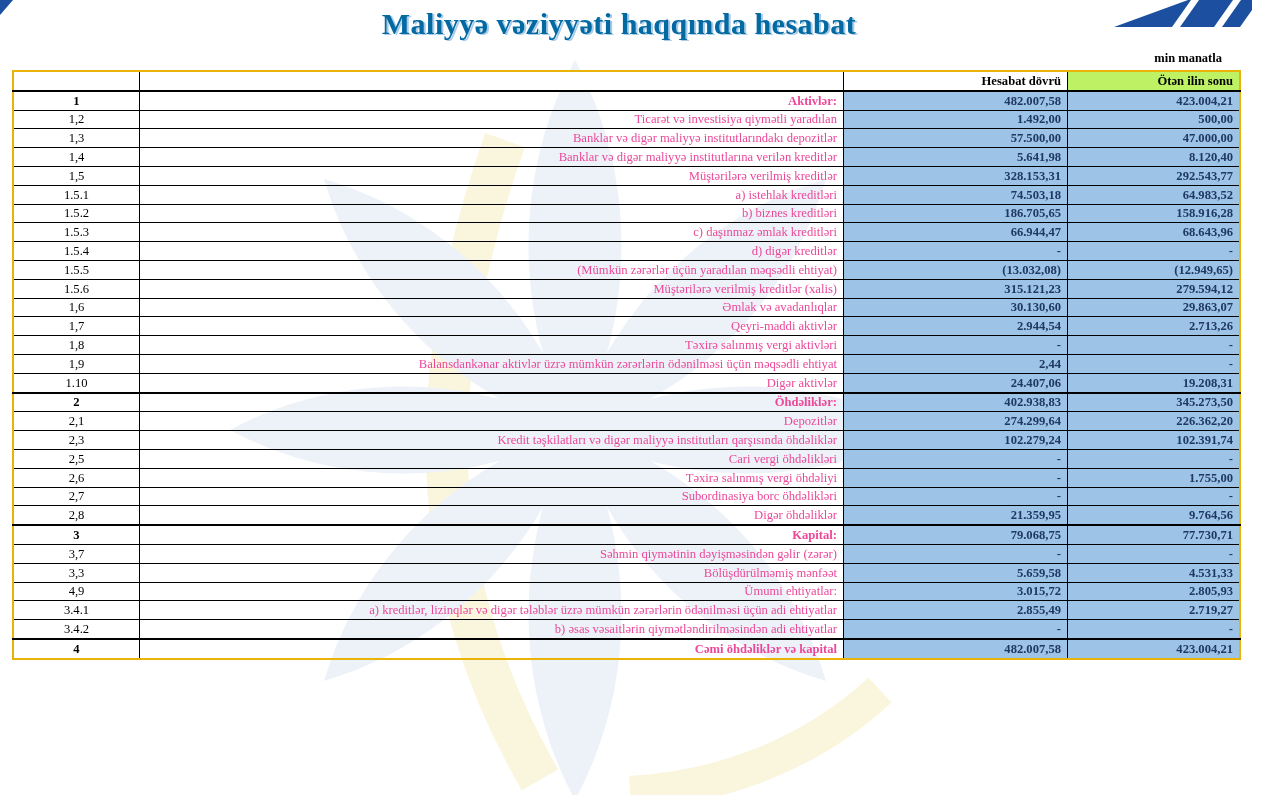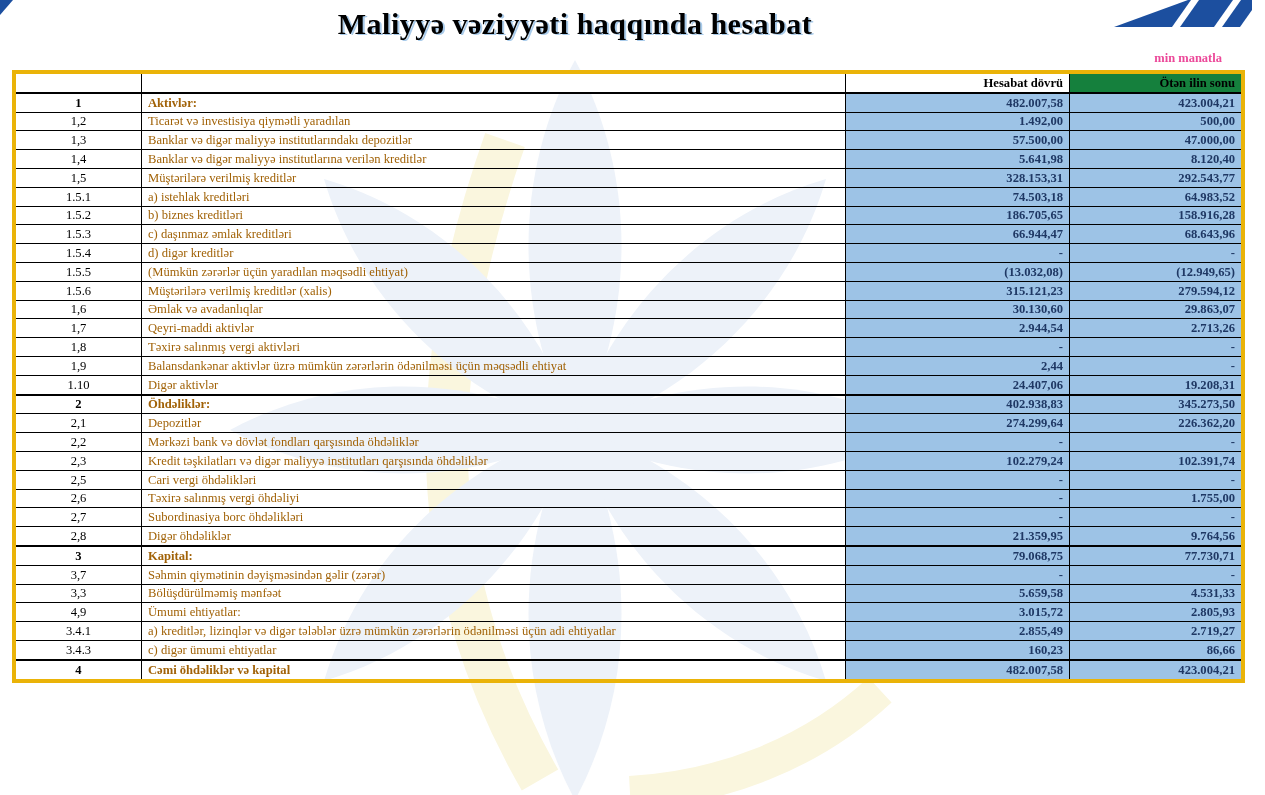--- a/index.html
+++ b/index.html
@@ -4,40 +4,40 @@
 <style>
   html,body{margin:0;padding:0;}
   body{
     width:1265px;height:795px;position:relative;overflow:hidden;
     background:#ffffff;
     font-family:"Liberation Serif", serif;
   }
   .watermark{position:absolute;left:0;top:0;width:1265px;height:795px;z-index:0;}
   .page-title{
     position:absolute;top:7px;left:0;width:1150px;text-align:center;
-    font-size:30px;font-weight:bold;color:#000000;letter-spacing:.5px;
-    text-shadow:2px 1px 0 #a9cbea;z-index:2;
+    font-size:30px;font-weight:bold;color:#0369a1;letter-spacing:.5px;
+    text-shadow:2px 1px 0 #a9cbea;z-index:2;padding-left:44px;
   }
   .unit-note{
-    position:absolute;top:51px;right:43px;font-size:12.5px;font-weight:bold;color:#ec4899;z-index:2;
+    position:absolute;top:51px;right:43px;font-size:12.5px;font-weight:bold;color:#000000;z-index:2;
   }
   .corner-logo{position:absolute;left:0;top:0;z-index:2;}
   .brand-logo{position:absolute;left:1100px;top:0;z-index:2;}
   table.report{
     position:absolute;left:12px;top:70px;width:1216px;z-index:1;
     border-collapse:collapse;table-layout:fixed;background:transparent;
   }
-  table.report{border:4px solid #eab308;}
+  table.report{border:2px solid #eab308;}
   table.report td{
     border:1px solid #000;height:17.8px;padding:0 6px;
     font-size:12.6px;line-height:14px;vertical-align:middle;
     white-space:nowrap;overflow:hidden;
   }
   td.c-no{width:113px;text-align:center;color:#000;}
-  td.c-label{width:691px;text-align:left;padding-left:8px;color:#a16207;}
+  td.c-label{width:691px;text-align:right;padding-left:8px;color:#ec4899;}
   td.c-val{width:211px;text-align:right;padding-right:8px;background:#9dc3e6;
            font-weight:bold;color:#1f3864;}
   td.c-val.last{width:159px;}
   thead td{background:#ffffff;font-weight:bold;text-align:center;height:15px;
            border-bottom:2px solid #000;color:#000;}
   tr.section td{border-top:2px solid #000;}
   tr.section td.c-no, tr.section td.c-label{font-weight:bold;}
 </style>
 </head>
 <body>
@@ -77,21 +77,21 @@
 
 <div class="page-title">Maliyyə vəziyyəti haqqında hesabat</div>
 <div class="unit-note">min manatla</div>
 
 <table class="report">
   <thead>
     <tr>
       <td class="c-no"></td>
       <td class="c-label"></td>
       <td class="c-val" style="background:#fff;color:#000;">Hesabat dövrü</td>
-      <td class="c-val last" style="background:#15803d;color:#000;">Ötən ilin sonu</td>
+      <td class="c-val last" style="background:#bef264;color:#000;">Ötən ilin sonu</td>
     </tr>
   </thead>
   <tbody>
       <tr class="section">
         <td class="c-no">1</td>
         <td class="c-label">Aktivlər:</td>
         <td class="c-val">482.007,58</td>
         <td class="c-val last">423.004,21</td>
       </tr>
       <tr>
@@ -190,26 +190,20 @@
         <td class="c-val">402.938,83</td>
         <td class="c-val last">345.273,50</td>
       </tr>
       <tr>
         <td class="c-no">2,1</td>
         <td class="c-label">Depozitlər</td>
         <td class="c-val">274.299,64</td>
         <td class="c-val last">226.362,20</td>
       </tr>
       <tr>
-        <td class="c-no">2,2</td>
-        <td class="c-label">Mərkəzi bank və dövlət fondları qarşısında öhdəliklər</td>
-        <td class="c-val">-</td>
-        <td class="c-val last">-</td>
-      </tr>
-      <tr>
         <td class="c-no">2,3</td>
         <td class="c-label">Kredit təşkilatları və digər maliyyə institutları qarşısında öhdəliklər</td>
         <td class="c-val">102.279,24</td>
         <td class="c-val last">102.391,74</td>
       </tr>
       <tr>
         <td class="c-no">2,5</td>
         <td class="c-label">Cari vergi öhdəlikləri</td>
         <td class="c-val">-</td>
         <td class="c-val last">-</td>
@@ -256,24 +250,24 @@
         <td class="c-val">3.015,72</td>
         <td class="c-val last">2.805,93</td>
       </tr>
       <tr>
         <td class="c-no">3.4.1</td>
         <td class="c-label">a) kreditlər, lizinqlər və digər tələblər üzrə mümkün zərərlərin ödənilməsi üçün adi ehtiyatlar</td>
         <td class="c-val">2.855,49</td>
         <td class="c-val last">2.719,27</td>
       </tr>
       <tr>
-        <td class="c-no">3.4.3</td>
-        <td class="c-label">c) digər ümumi ehtiyatlar</td>
-        <td class="c-val">160,23</td>
-        <td class="c-val last">86,66</td>
+        <td class="c-no">3.4.2</td>
+        <td class="c-label">b) əsas vəsaitlərin qiymətləndirilməsindən adi ehtiyatlar</td>
+        <td class="c-val">-</td>
+        <td class="c-val last">-</td>
       </tr>
       <tr class="section">
         <td class="c-no">4</td>
         <td class="c-label">Cəmi öhdəliklər və kapital</td>
         <td class="c-val">482.007,58</td>
         <td class="c-val last">423.004,21</td>
       </tr>
     </tbody>
 </table>
 

